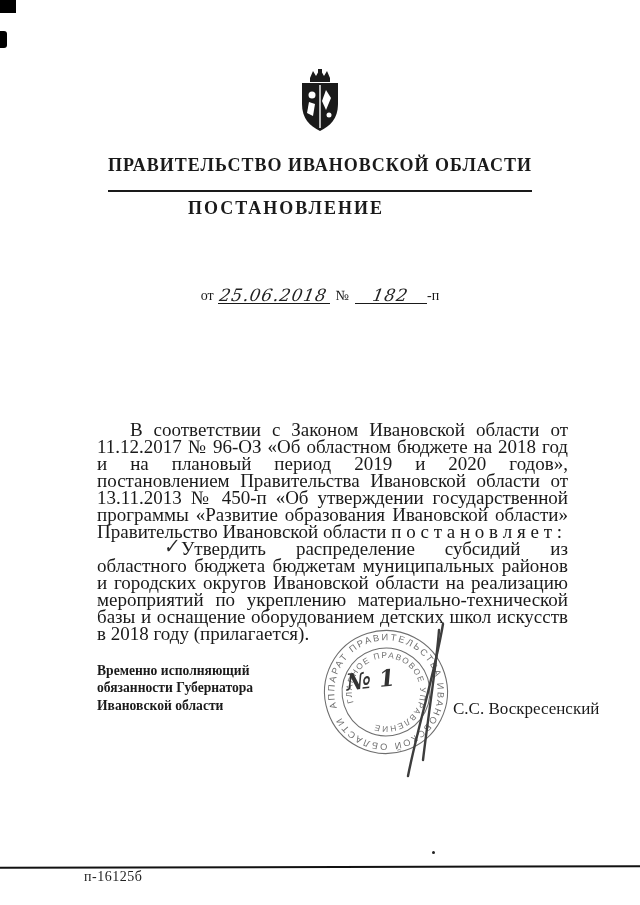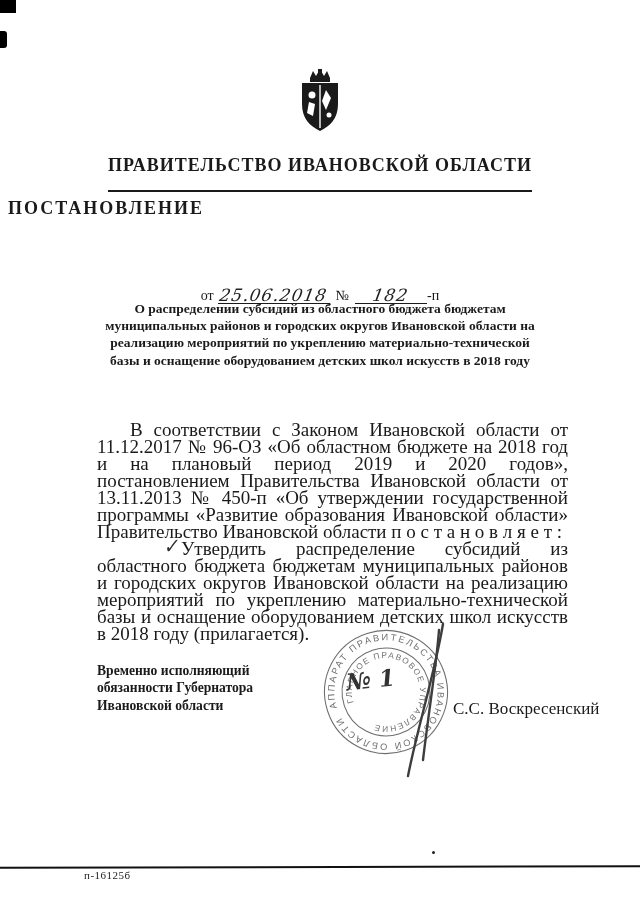--- a/index.html
+++ b/index.html
@@ -29,21 +29,22 @@
   .org {
     position: absolute; left: 0; top: 155px; width: 640px;
     text-align: center;
   }
   .org span {
     display: inline-block;
     font-size: 18px; font-weight: bold; letter-spacing: 1px;
     border-bottom: 2px solid #1a1a1a; padding-bottom: 14px;
   }
   .doc-type {
-    position: absolute; left: 8px; top: 198px; width: 572px;
+    position: absolute; left: 0; top: 198px; width: 572px;
+    text-align: center;
     font-size: 18px; font-weight: bold; letter-spacing: 2px;
   }
 
   
   .dateline {
     position: absolute; left: 0; top: 243px; width: 640px;
     text-align: center; font-size: 14px;
   }
   .dl-label { display: inline-block; vertical-align: baseline; margin-top: 45px; }
   .blank {
@@ -127,21 +128,21 @@
   .pen-stroke path { fill: none; stroke: #3d3d3d; stroke-width: 2.4; stroke-linecap: round; }
 
   
   .footer-line {
     position: absolute; left: 0; top: 866px; width: 640px; height: 1.5px;
     background: #111;
     transform: rotate(-0.15deg);
   }
   .footer-code {
     position: absolute; left: 84px; top: 869px;
-    font-size: 11px; color: #222; letter-spacing: 0.5px;
+    font-size: 14px; color: #222; letter-spacing: 0.5px;
   }
 </style>
 </head>
 <body>
 
 <div class="page">
 
   <div class="artifact corner"></div>
   <div class="artifact edge"></div>
   <div class="scan-dot"></div>
@@ -161,21 +162,20 @@
     <span>ПРАВИТЕЛЬСТВО ИВАНОВСКОЙ ОБЛАСТИ</span>
   </div>
 
   <div class="doc-type">ПОСТАНОВЛЕНИЕ</div>
 
   <div class="dateline">
     <span class="dl-label">от</span><span class="blank date-blank"><span class="handwrite">25.06.2018</span></span><span class="dl-label">№</span><span class="blank num-blank"><span class="handwrite">182</span></span><span class="dl-label">-п</span>
   </div>
 
 
-  <div class="title">О распределении субсидий из областного бюджета бюджетам муниципальных районов и городских округов Ивановской области на реализацию мероприятий по укреплению материально-технической базы и оснащение оборудованием детских школ искусств в 2018 году</div>
 
   <div class="body-block">
     <p class="body-p"><span>В соответствии с Законом Ивановской области от 11.12.2017 № 96-ОЗ «Об областном бюджете на 2018 год и на плановый период 2019 и 2020 годов», постановлением Правительства Ивановской области от 13.11.2013 № 450-п «Об утверждении государственной программы «Развитие образования Ивановской области» Правительство Ивановской области</span> <span>п о с т а н о в л я е т :</span></p>
     <p class="body-p"><span class="tick">✓</span><span>Утвердить распределение субсидий из областного бюджета бюджетам муниципальных районов и городских округов Ивановской области на реализацию мероприятий по укреплению материально-технической базы и оснащение оборудованием детских школ искусств в 2018 году (прилагается).</span></p>
   </div>
 
   <div class="sig-position">Временно исполняющий обязанности Губернатора Ивановской области</div>
   <div class="sig-name">С.С. Воскресенский</div>
 
   <svg class="stamp" width="156" height="156" viewBox="0 0 160 160">

